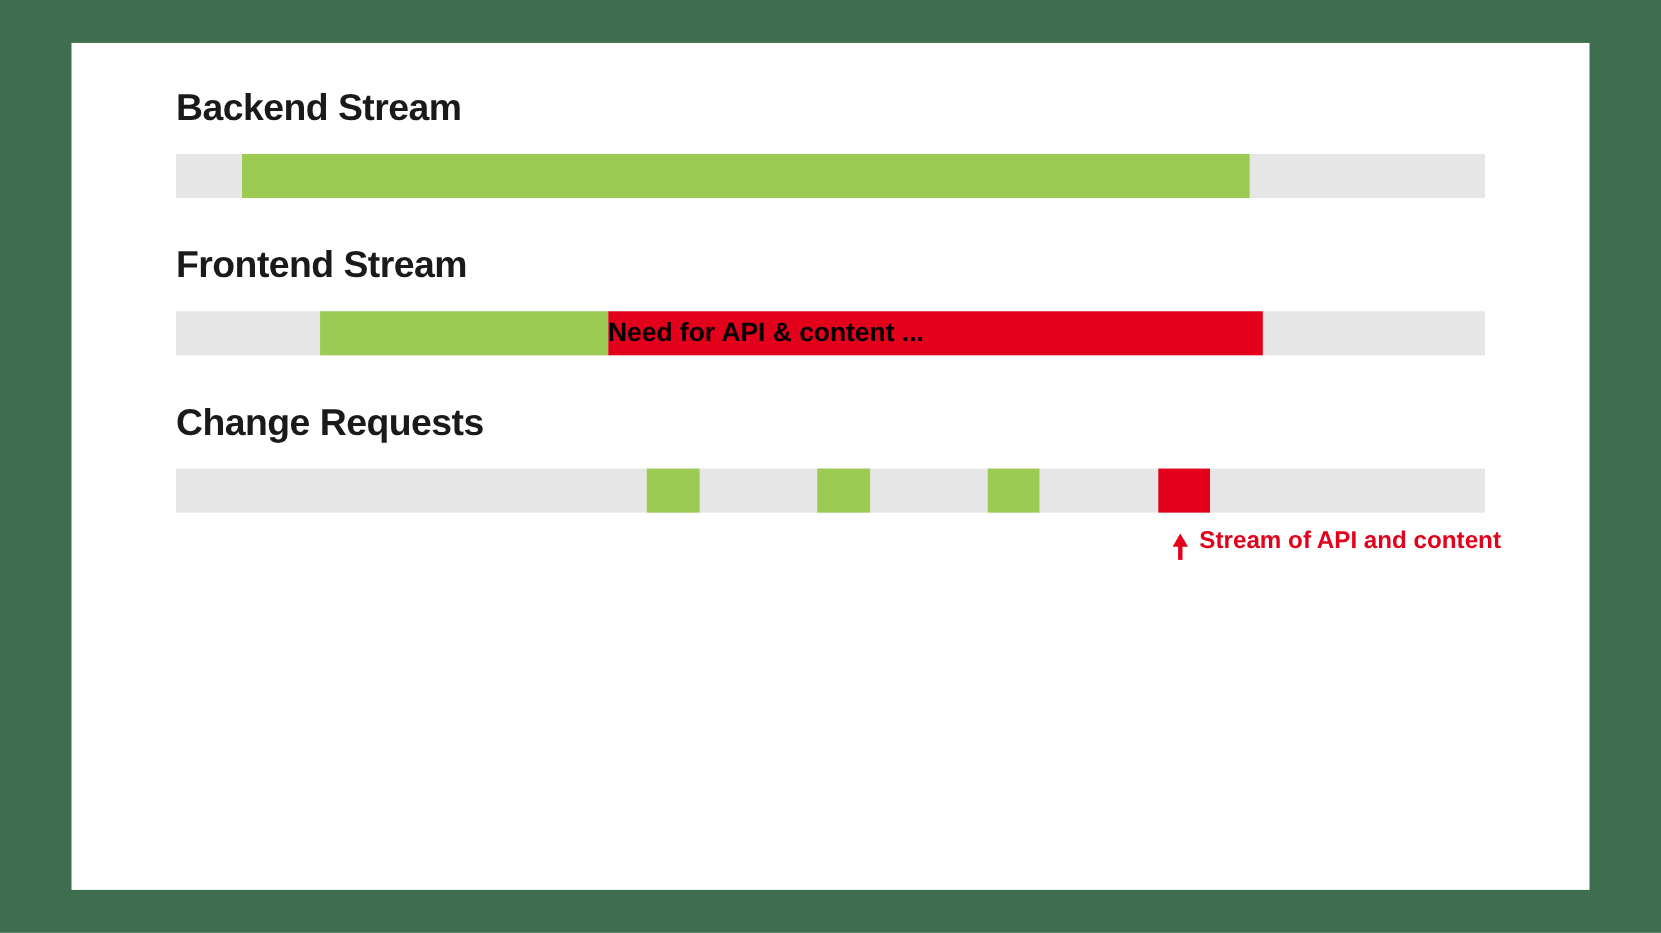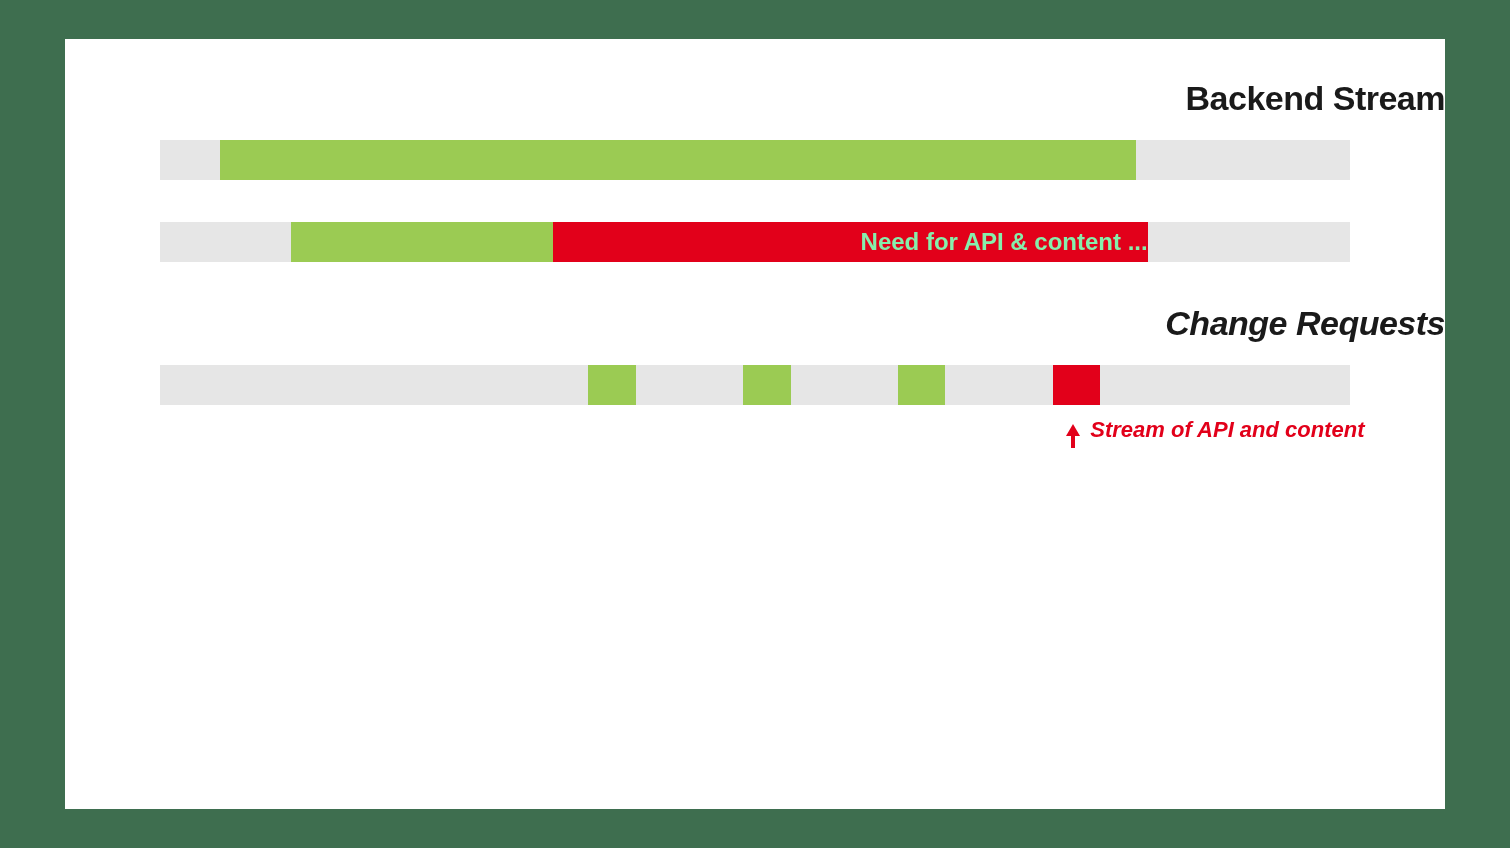--- a/index.html
+++ b/index.html
@@ -15,21 +15,20 @@
   .slide {
     background: #ffffff;
     width: 100%;
     max-width: 1380px;
     height: 770px;
     padding: 40px 0 20px 0;
     position: relative;
   }
   .stream-block {
     margin-bottom: 42px;
-    text-align: right;
   }
   .stream-title {
     font-size: 34px;
     font-weight: 700;
     color: #1a1a1a;
     padding-left: 95px;
     margin-bottom: 22px;
     letter-spacing: -0.5px;
   }
   .track {
@@ -40,25 +39,25 @@
     overflow: visible;
   }
   .seg {
     position: absolute;
     top: 0;
     height: 100%;
   }
   .seg.green { background: #9bcb53; }
   .seg.red   { background: #e2001a; }
   .seg-label {
-    color: #86efac;
+    color: #000000;
     font-weight: 700;
     font-size: 24px;
     line-height: 40px;
-    padding-left: 28px;
+    padding-left: 0;
     white-space: nowrap;
   }
   .annotation {
     position: absolute;
     color: #e2001a;
     font-size: 22px;
     font-weight: 600;
     display: flex;
     align-items: center;
     gap: 10px;
@@ -87,30 +86,31 @@
 <div class="slide">
 
   <div class="stream-block">
     <div class="stream-title">Backend Stream</div>
     <div class="track">
       <div class="seg green" style="left:5%; width:77%;"></div>
     </div>
   </div>
 
   <div class="stream-block">
+    <div class="stream-title">Frontend Stream</div>
     <div class="track">
       <div class="seg green" style="left:11%; width:22%;"></div>
       <div class="seg red" style="left:33%; width:50%;">
         <div class="seg-label">Need for API &amp; content ...</div>
       </div>
     </div>
   </div>
 
 
-  <div class="stream-block" style="margin-bottom:10px;font-style:italic;">
+  <div class="stream-block" style="margin-bottom:10px;">
     <div class="stream-title">Change Requests</div>
     <div class="track">
       <div class="seg green" style="left:36%; width:4%;"></div>
       <div class="seg green" style="left:49%; width:4%;"></div>
       <div class="seg green" style="left:62%; width:4%;"></div>
       <div class="seg red" style="left:75%; width:4%;"></div>
     </div>
     <div class="annotation" style="left: calc(95px + (100% - 190px) * 0.77 - 10px); margin-top:12px;">
       <span class="arrow-up"></span>
       <span>Stream of API and content</span>

